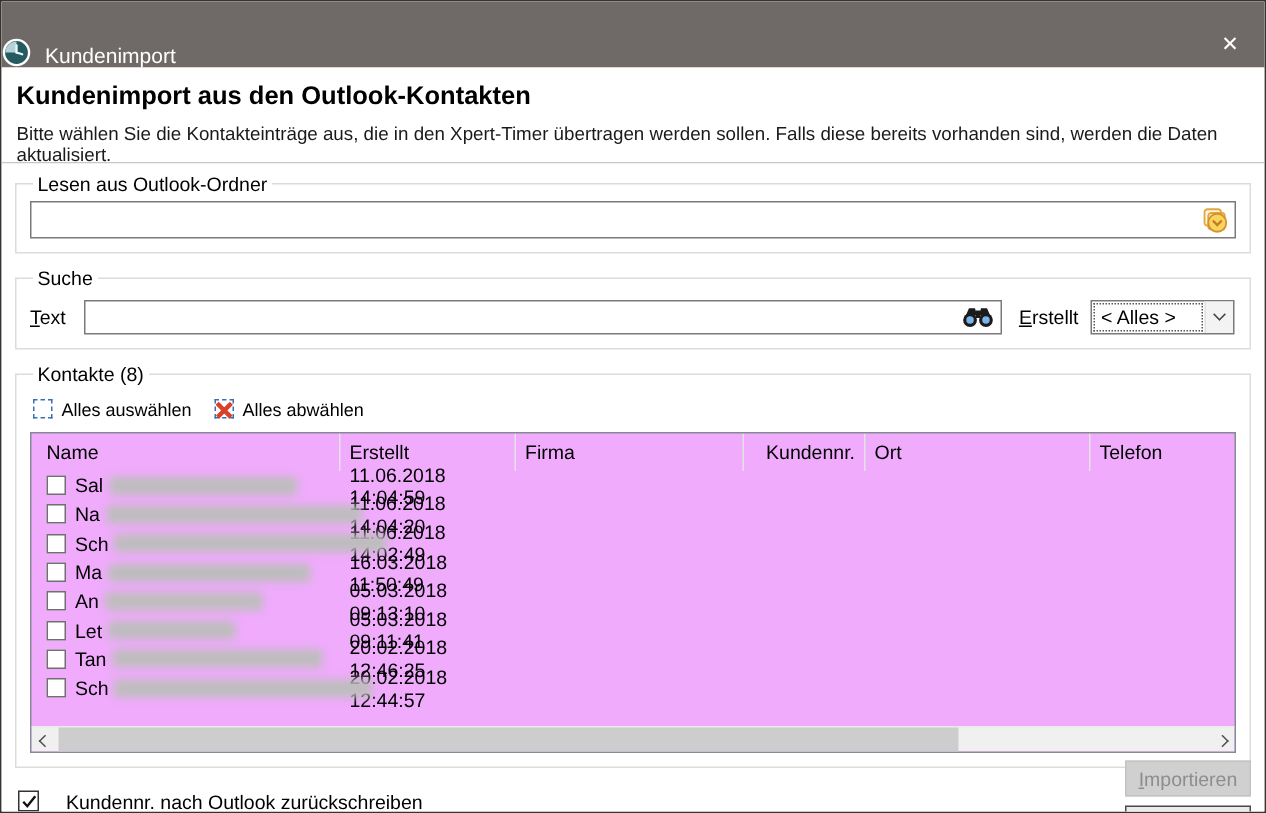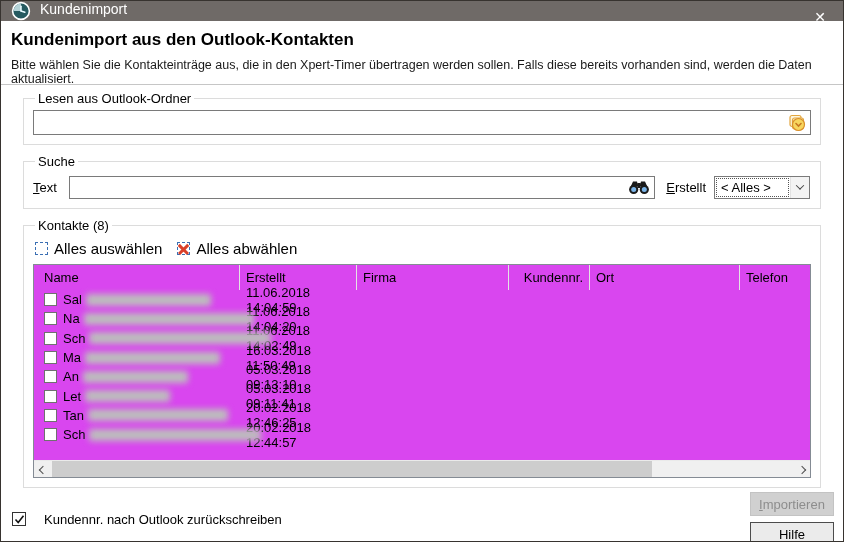--- a/index.html
+++ b/index.html
@@ -7,30 +7,30 @@
   .dialog{
     width:844px;height:542px;
     border:1px solid #37332f;
     background:#ffffff;
     display:flex;flex-direction:column;
     font-family:"Liberation Sans",sans-serif;
     color:#000;
     position:relative;overflow:hidden;
   }
   
-  .titlebar{flex:none;height:20px;background:#6f6a67;display:flex;align-items:flex-start;padding-left:10px;}
+  .titlebar{flex:none;height:44px;background:#6f6a67;display:flex;align-items:flex-end;}
   .app-icon{flex:none;width:20px;height:20px;margin-right:9px;}
   .tb-title{color:#fff;font-size:14px;}
   .tb-close{margin-left:auto;width:46px;height:32px;display:flex;align-items:center;justify-content:center;color:#fff;font-size:14px;cursor:default;}
   
   .header{flex:none;height:64px;border-bottom:1px solid #c6c6c6;padding:9px 12px 0 10px;background:#fff;}
   .h-title{font-size:17px;font-weight:bold;}
   .h-desc{font-size:12.5px;margin-top:8px;color:#1a1a1a;}
   
-  .content{flex:1;padding:0 22px;background:#fff;}
+  .content{flex:1;padding:0 9px;background:#fff;}
   fieldset{border:1px solid #dcdcdc;margin:0;padding:4px 9px 9px 9px;}
   legend{font-size:13px;padding:0 3px;margin-left:2px;}
   .fs-folder{margin-top:6px;}
   .fs-search{margin-top:9px;}
   .fs-contacts{margin-top:9px;padding-top:2px;}
   
   .folder-input{position:relative;height:25px;border:1px solid #7a7a7a;display:flex;align-items:center;font-size:13px;padding:0 28px 0 5px;background:#fff;}
   .outlook-icon{position:absolute;right:3px;top:2px;width:20px;height:20px;}
   
   .search-row{display:flex;align-items:center;height:24px;margin-top:2px;}
@@ -39,27 +39,27 @@
   .binocular-icon{position:absolute;right:4px;top:3px;width:22px;height:15px;}
   .lbl-erstellt{font-size:13px;margin-right:8px;flex:none;}
   .combo{width:96px;height:23px;border:1px solid #7a7a7a;display:flex;background:#fff;flex:none;margin-right:1px;}
   .combo-main{flex:1;position:relative;display:flex;align-items:center;padding-left:6px;font-size:13px;}
   .combo-main::after{content:"";position:absolute;inset:1px;border:1px dotted #555;pointer-events:none;}
   .combo-arrow{width:19px;display:flex;align-items:center;justify-content:center;background:#f3f3f3;border-left:1px solid #e2e2e2;}
   .chev{width:6px;height:6px;border-right:1.4px solid #444;border-bottom:1.4px solid #444;transform:rotate(45deg) translate(-1px,-1px);}
   .mn{text-decoration:underline;}
   
   .toolbar{display:flex;gap:15px;height:25px;align-items:center;margin:1px 0 3px 2px;}
-  .tool-btn{display:flex;align-items:center;gap:6px;font-size:15px;background:none;border:none;padding:0;font-family:inherit;color:#000;}
+  .tool-btn{display:flex;align-items:center;gap:6px;font-size:12px;background:none;border:none;padding:0;font-family:inherit;color:#000;}
   .icon-dashed{width:13px;height:13px;border:1px dashed #3b6fb3;background:#fff;position:relative;flex:none;}
   .icon-dashed.xmark::before,.icon-dashed.xmark::after{content:"";position:absolute;left:-1px;top:5px;width:13px;height:2.6px;background:#d9402a;}
   .icon-dashed.xmark::before{transform:rotate(45deg);}
   .icon-dashed.xmark::after{transform:rotate(-45deg);}
   
-  .table{position:relative;border:1px solid #848b94;height:214px;background:#d946ef;overflow:hidden;display:flex;flex-direction:column;}
+  .table{position:relative;border:1px solid #848b94;height:214px;background:#f0abfc;overflow:hidden;display:flex;flex-direction:column;}
   .thead{display:flex;height:25px;flex:none;font-size:13px;}
   .th{height:100%;display:flex;align-items:center;padding:0 6px;border-right:1px solid #e3e3e3;}
   .th-name{width:206px;padding-left:10px;}
   .th-erstellt{width:117px;}
   .th-firma{width:152px;}
   .th-kundennr{width:81px;justify-content:flex-end;}
   .th-ort{width:150px;}
   .th-telefon{flex:1;border-right:none;}
   .tbody{flex:1;}
   .tr{display:flex;height:19.3px;align-items:center;font-size:13px;}

